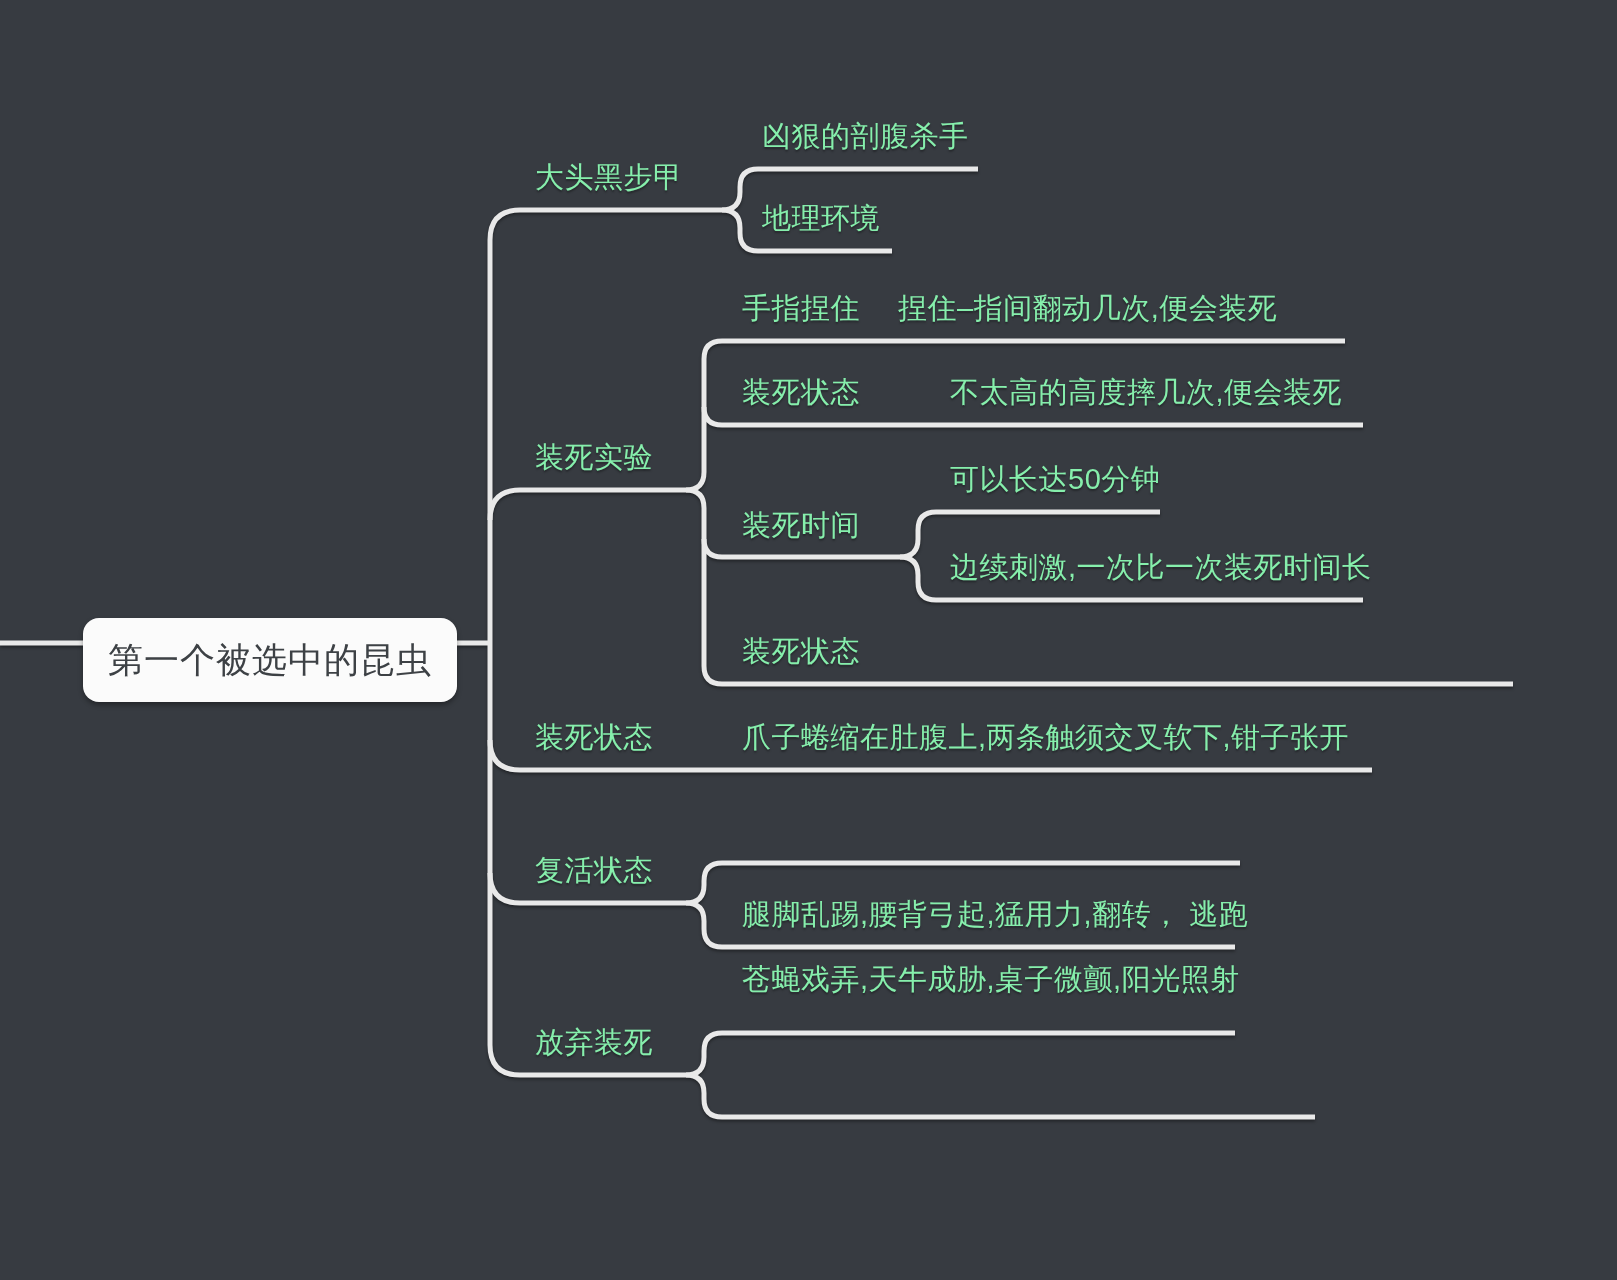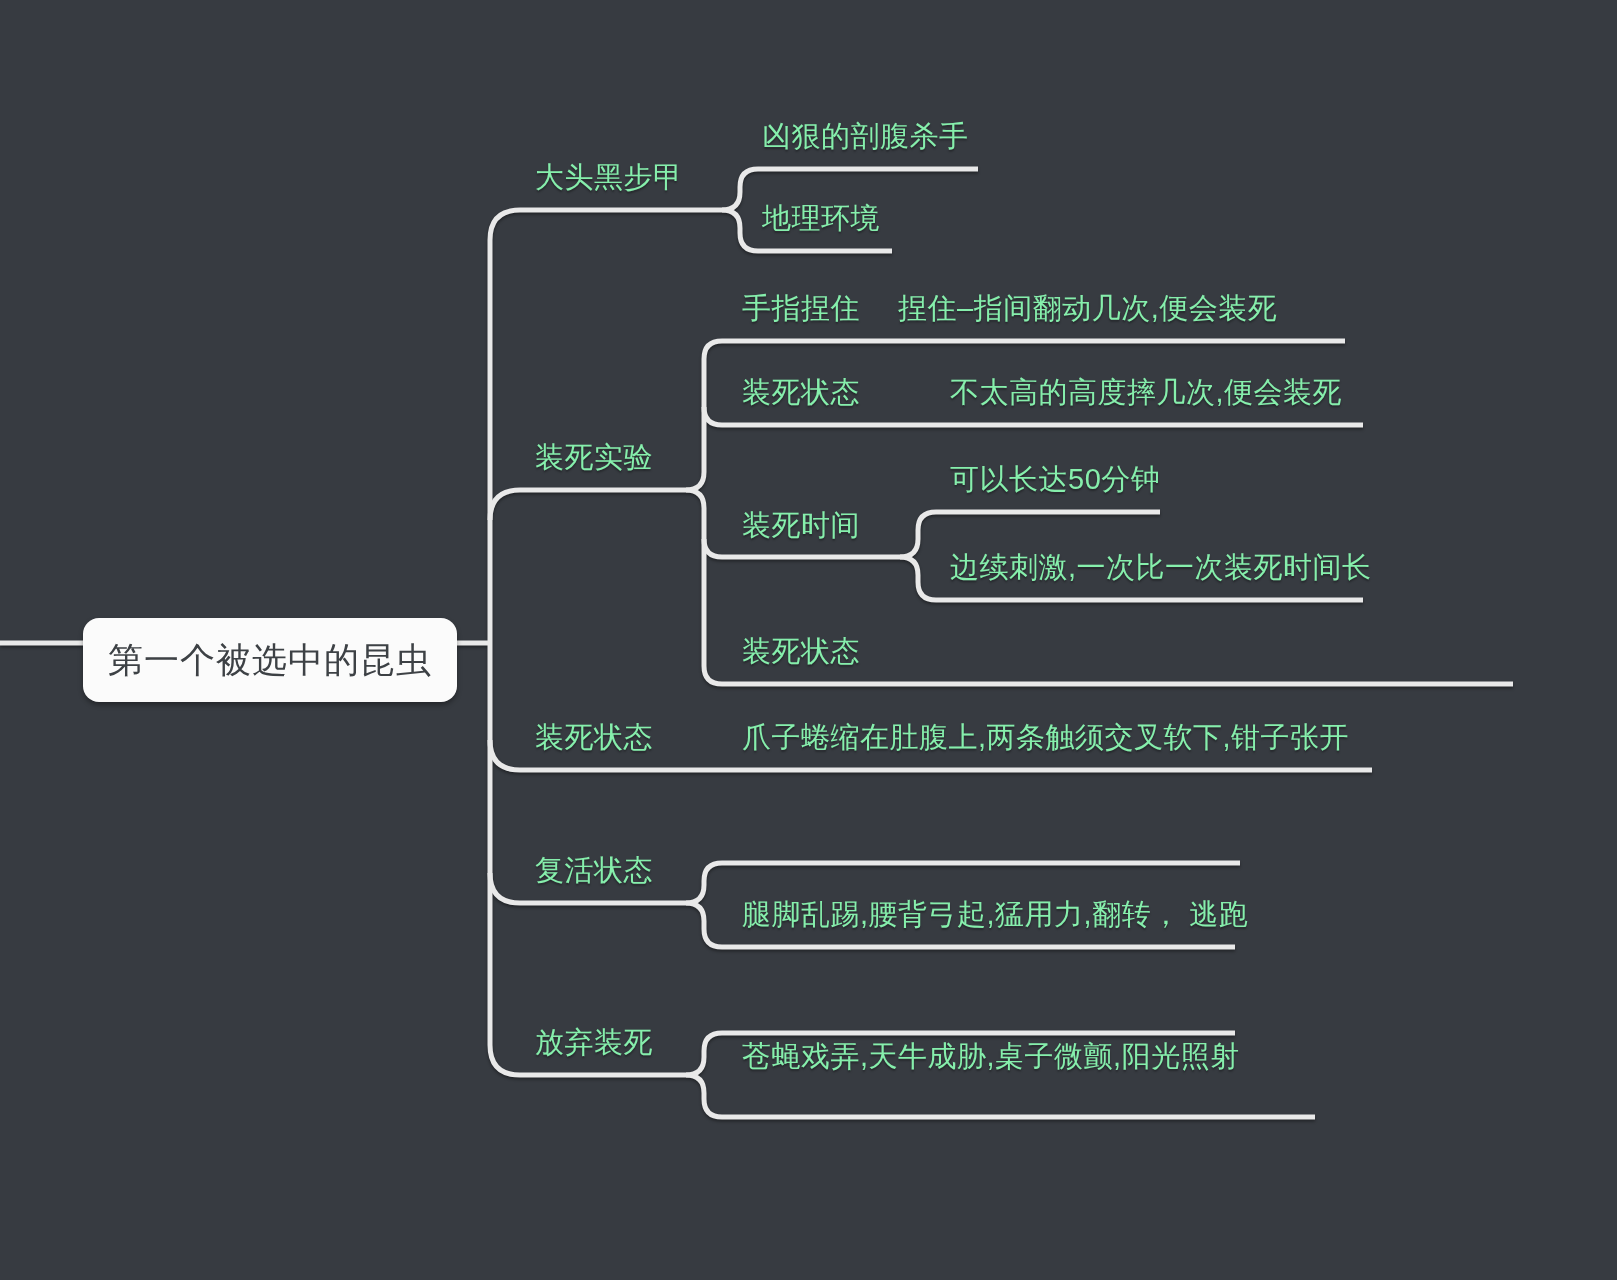--- a/index.html
+++ b/index.html
@@ -97,15 +97,15 @@
   <div class="node" style="left:742px;top:510px">装死时间</div>
   <div class="node" style="left:742px;top:636px">装死状态</div>
 
   <div class="node" style="left:950px;top:464px">可以长达50分钟</div>
   <div class="node" style="left:742px;top:722px">爪子蜷缩在肚腹上,两条触须交叉软下,钳子张开</div>
 
   <div class="node" style="left:950px;top:552px">边续刺激,一次比一次装死时间长</div>
 
   <div class="node" style="left:742px;top:899px">腿脚乱踢,腰背弓起,猛用力,翻转， 逃跑</div>
 
-  <div class="node" style="left:742px;top:1041px">苍蝇戏弄,天牛成胁,桌子微颤,阳光照射</div>
+  <div class="node" style="left:742px;top:964px">苍蝇戏弄,天牛成胁,桌子微颤,阳光照射</div>
 
 </div>
 
 </body></html>

